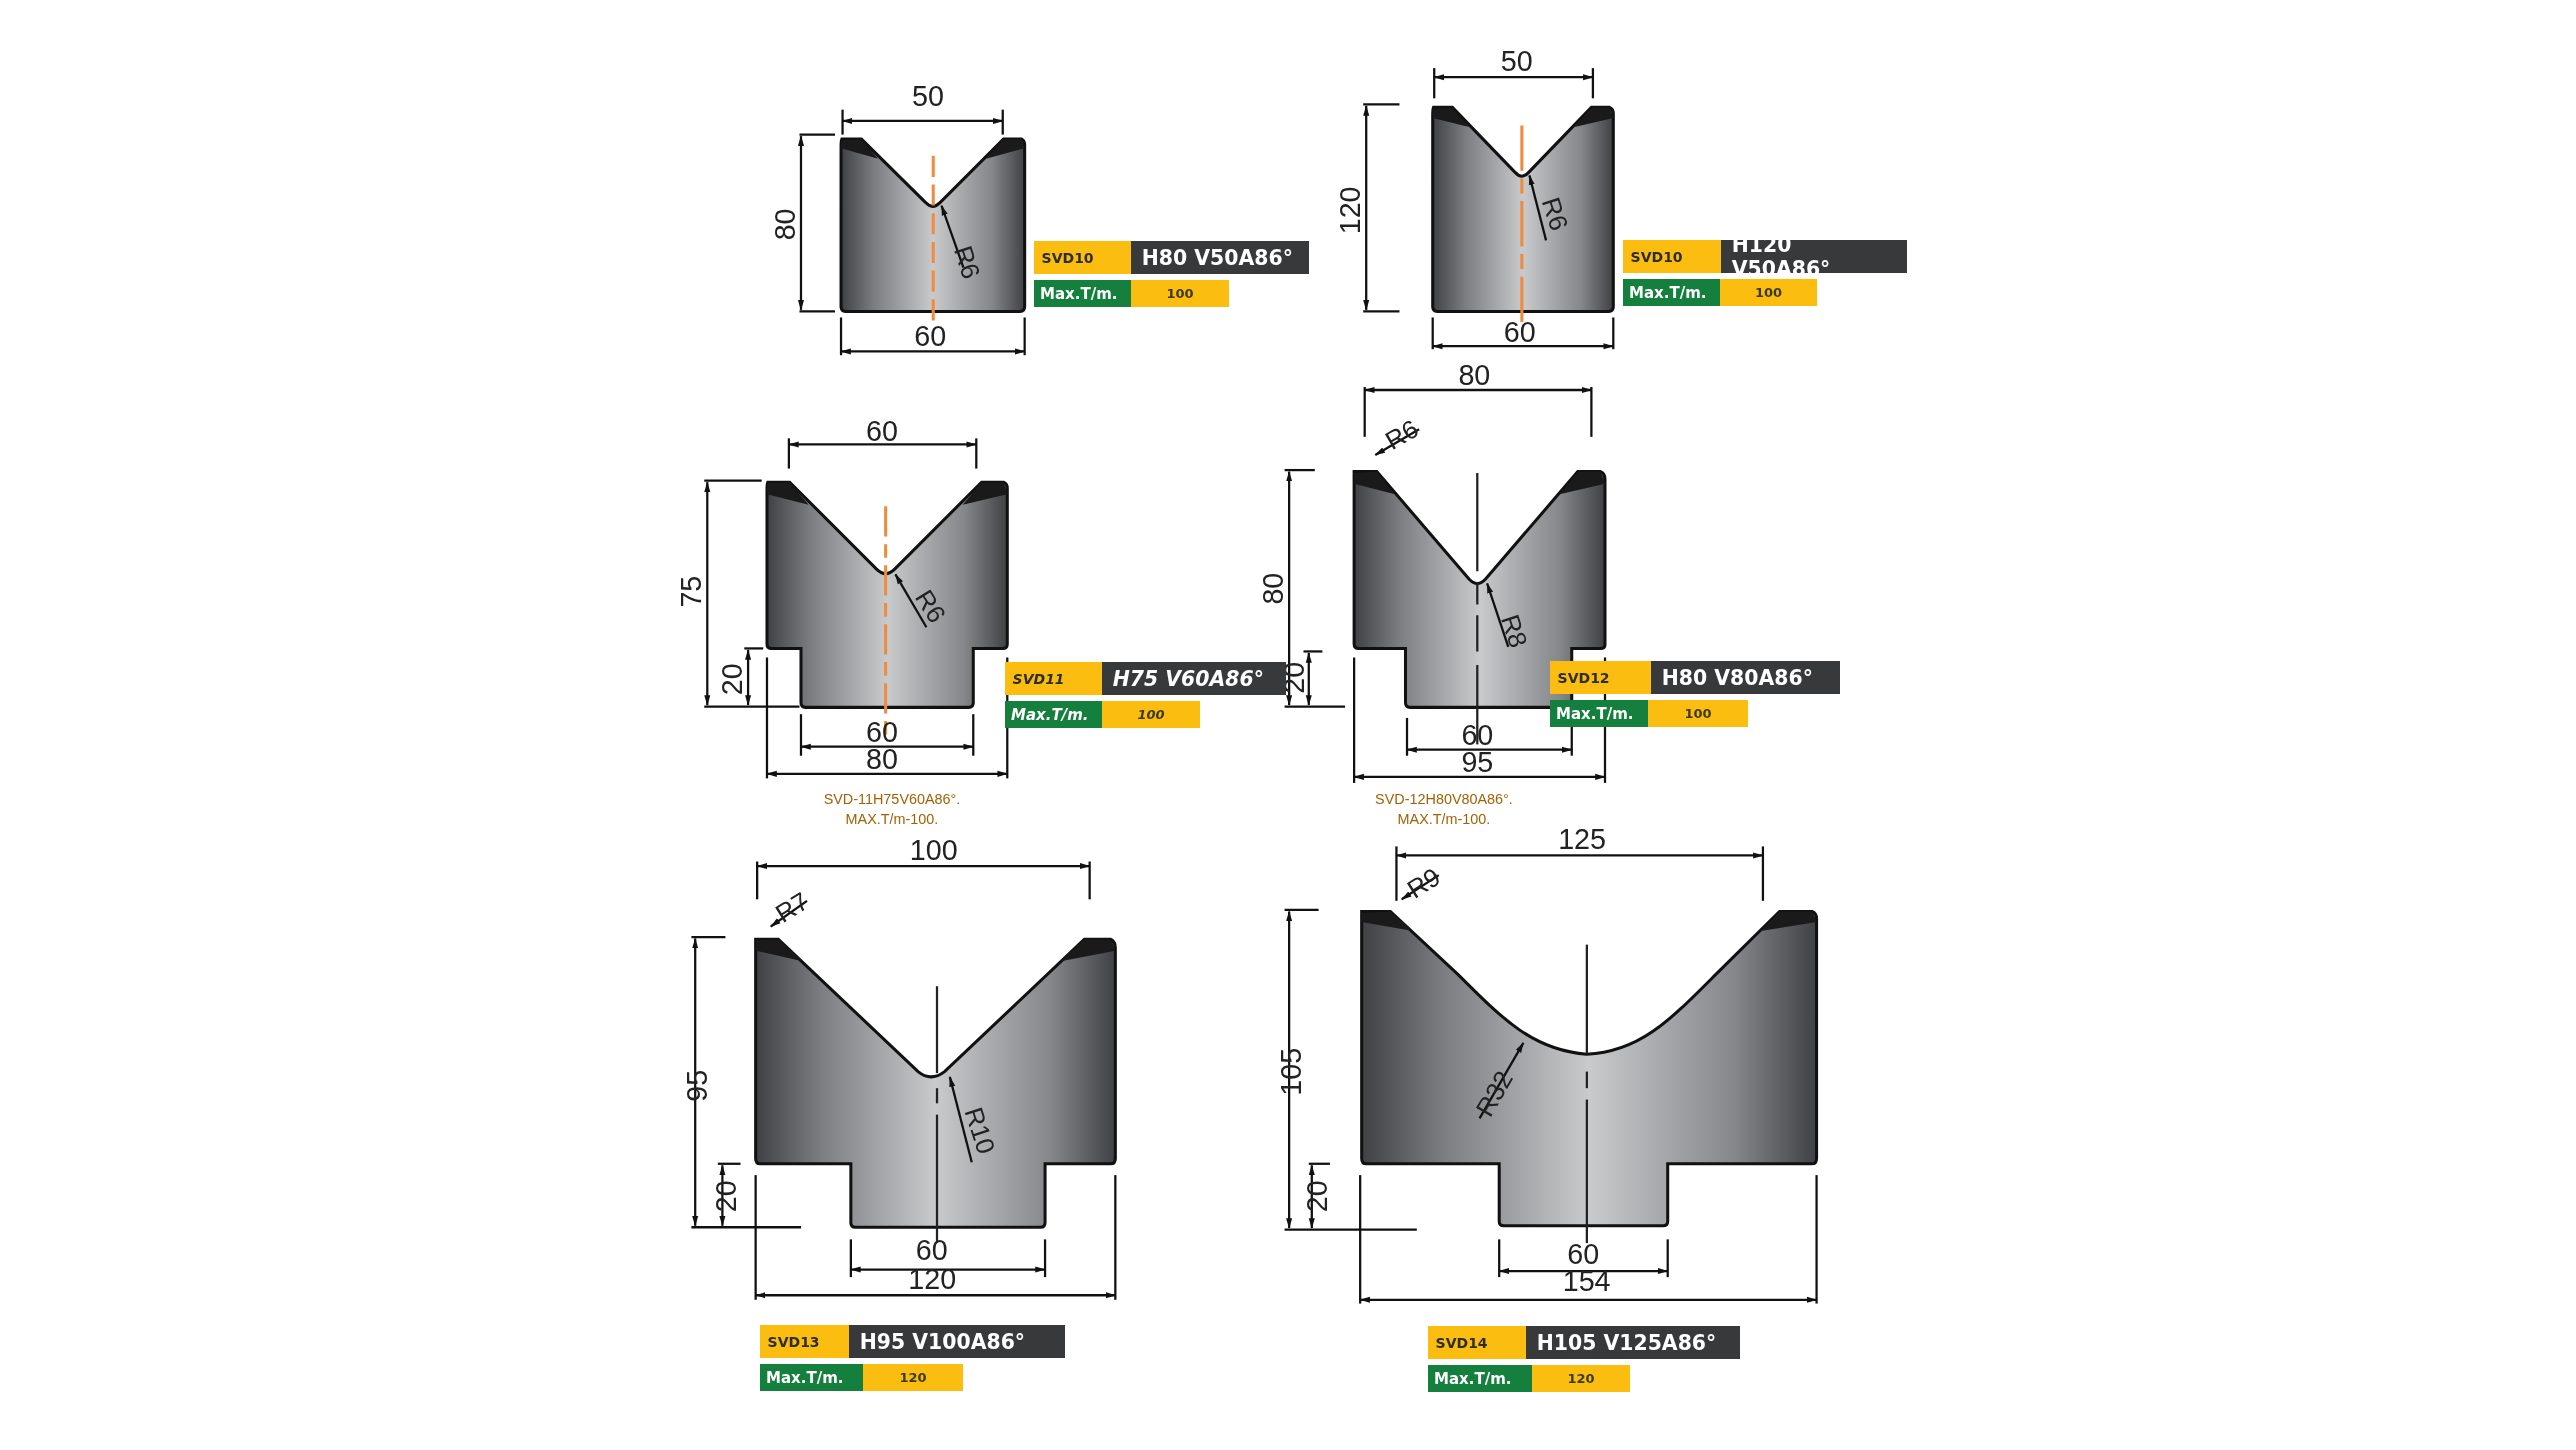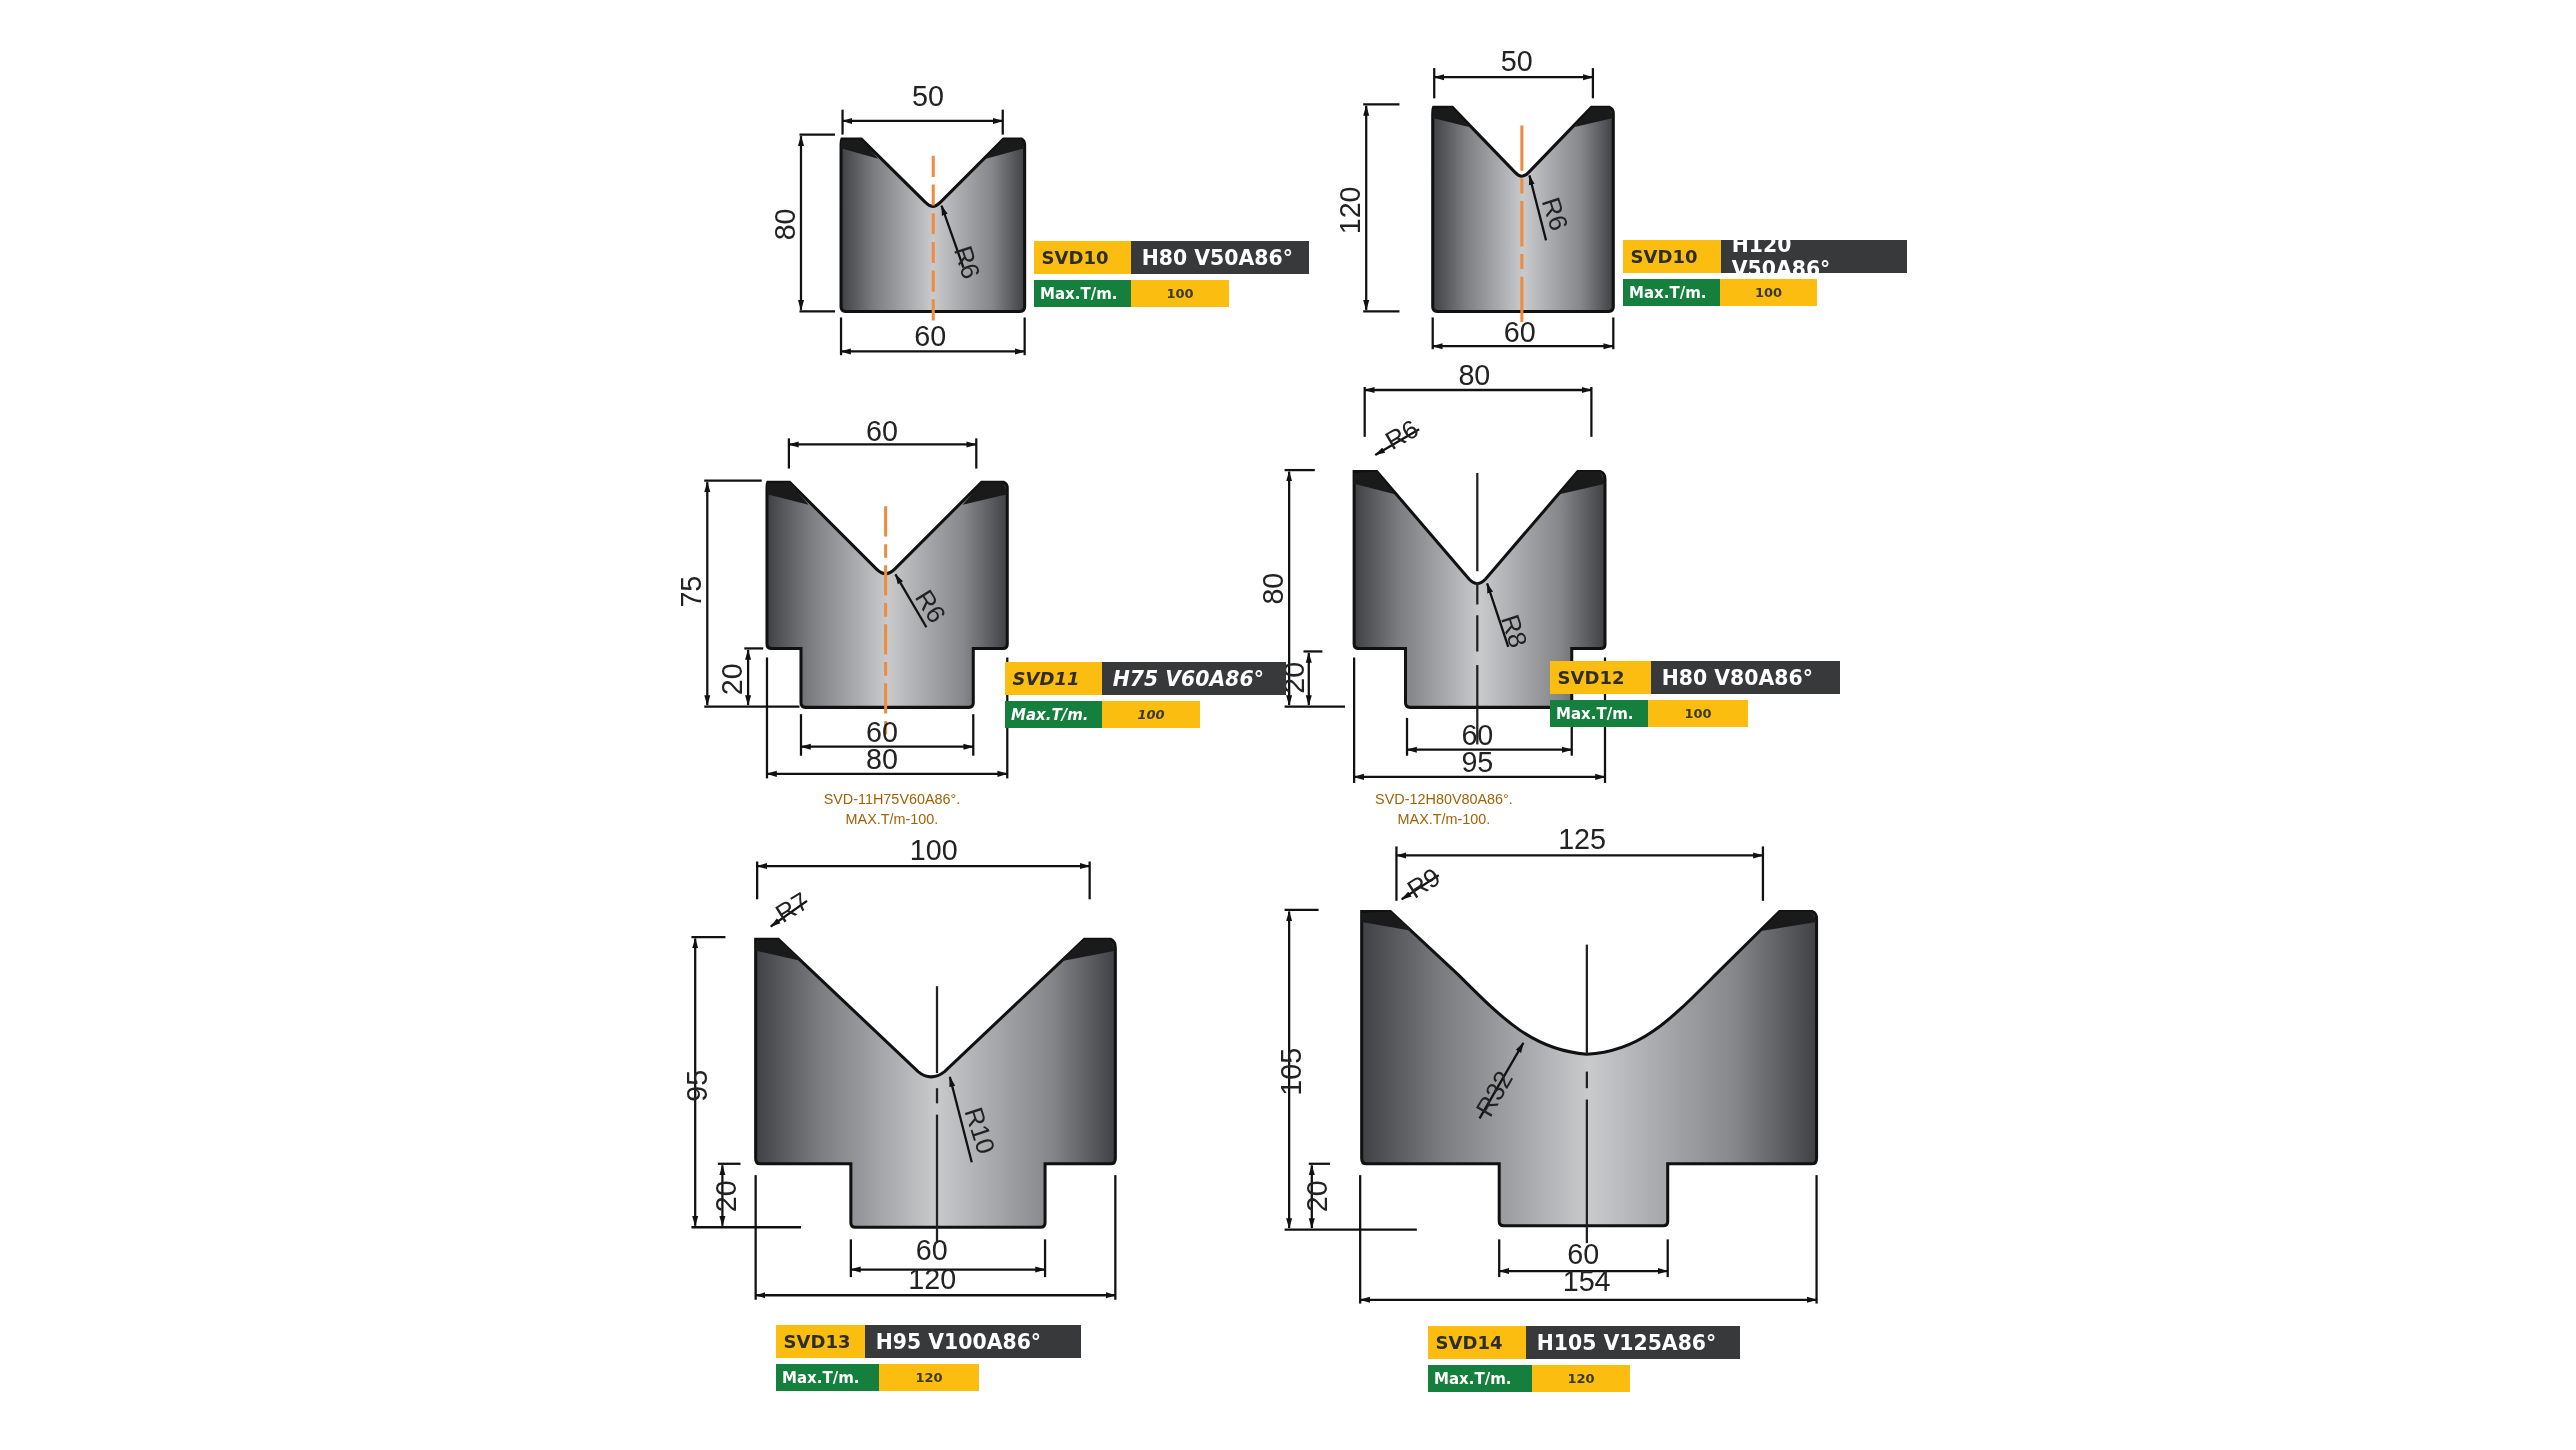--- a/index.html
+++ b/index.html
@@ -2,21 +2,21 @@
 <html style="font-size:12px"><head>
 <meta charset="utf-8">
 <style>
   html, body { margin: 0; padding: 0; background: #ffffff; }
   body { width: 2576px; height: 1451px; position: relative; overflow: hidden; font-family: "Liberation Sans", sans-serif; }
   .drawing { position: absolute; left: 0; top: 0; }
   .dimtxt { font-family: "Liberation Sans", sans-serif; font-size: 38px; fill: #222; }
   .radtxt { font-family: "Liberation Sans", sans-serif; font-size: 34px; fill: #222; }
   .label { position: absolute; font-family: "DejaVu Sans", sans-serif; font-weight: bold; }
   .label .row1 { display: flex; height: 33px; }
-  .label .code { background: #fbbd0f; color: #2d2d2d; font-size: 18px; display: flex; align-items: center; padding: 0 7.6px; height: 33px; }
+  .label .code { background: #fbbd0f; color: #2d2d2d; font-size: 14px; display: flex; align-items: center; padding: 0 7.6px; height: 33px; }
   .label .spec { background: #38393b; color: #ffffff; font-size: 20.4px; display: flex; align-items: center; padding: 0 10.6px; height: 33px; }
   .label .row2 { display: flex; margin-top: 6px; height: 27px; }
   .label .maxlbl { background: #15803d; color: #ffffff; font-size: 15px; display: flex; align-items: center; padding: 0 6px; height: 27px; }
   .label .maxval { background: #fbbd0f; color: #3a3a20; font-size: 13px; display: flex; align-items: center; justify-content: center; height: 27px; }
   .caption { position: absolute; font-family: "Liberation Sans", sans-serif; font-size: 14.4px; color: #a16207; text-align: center; line-height: 19.6px; }
 </style>
 </head>
 <body>
 
 <svg class="drawing" width="2576" height="1451" viewBox="0 0 3409 1920" xmlns="http://www.w3.org/2000/svg">
@@ -233,21 +233,21 @@
   <div class="row1">
     <div class="code" style="width:86px;">SVD12</div>
     <div class="spec" style="width:168px;">H80 V80A86°</div>
   </div>
   <div class="row2">
     <div class="maxlbl" style="width:86px;">Max.T/m.</div>
     <div class="maxval" style="width:100px;">100</div>
   </div>
 </div>
 
-<div class="label" style="left:776px; top:1325px;">
+<div class="label" style="left:760px; top:1325px;">
   <div class="row1">
     <div class="code" style="width:74px;">SVD13</div>
     <div class="spec" style="width:195px;">H95 V100A86°</div>
   </div>
   <div class="row2">
     <div class="maxlbl" style="width:91px;">Max.T/m.</div>
     <div class="maxval" style="width:100px;">120</div>
   </div>
 </div>
 

